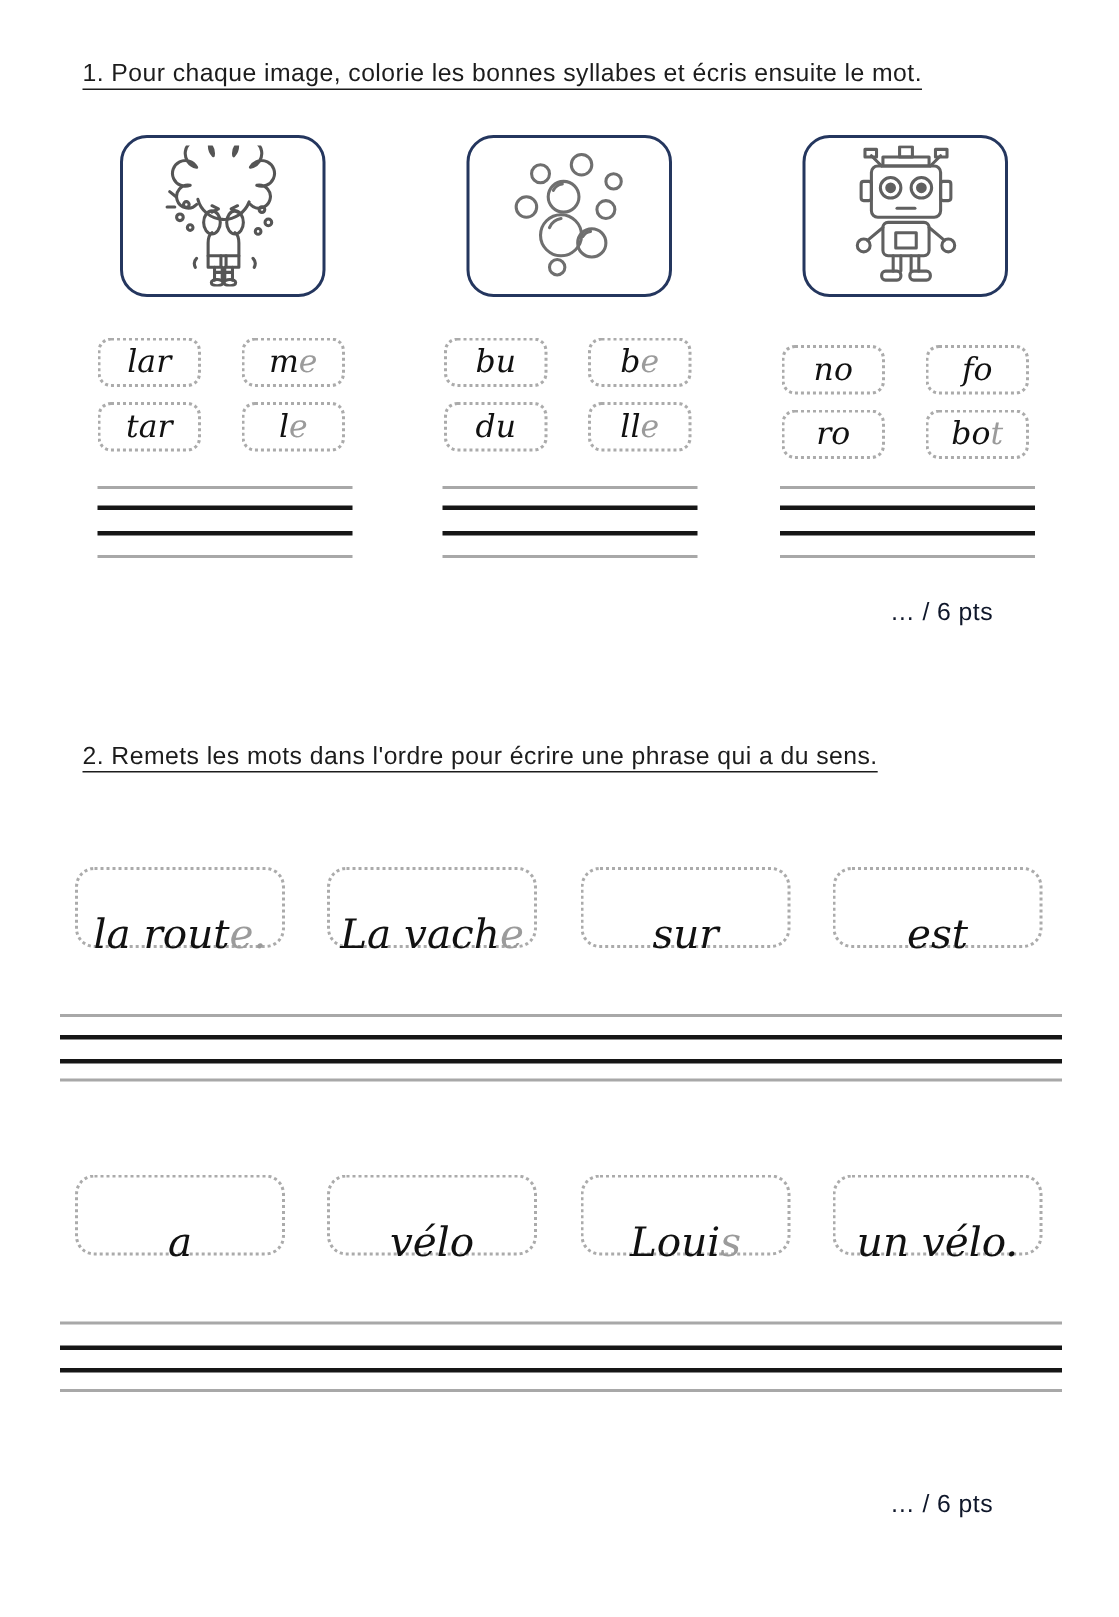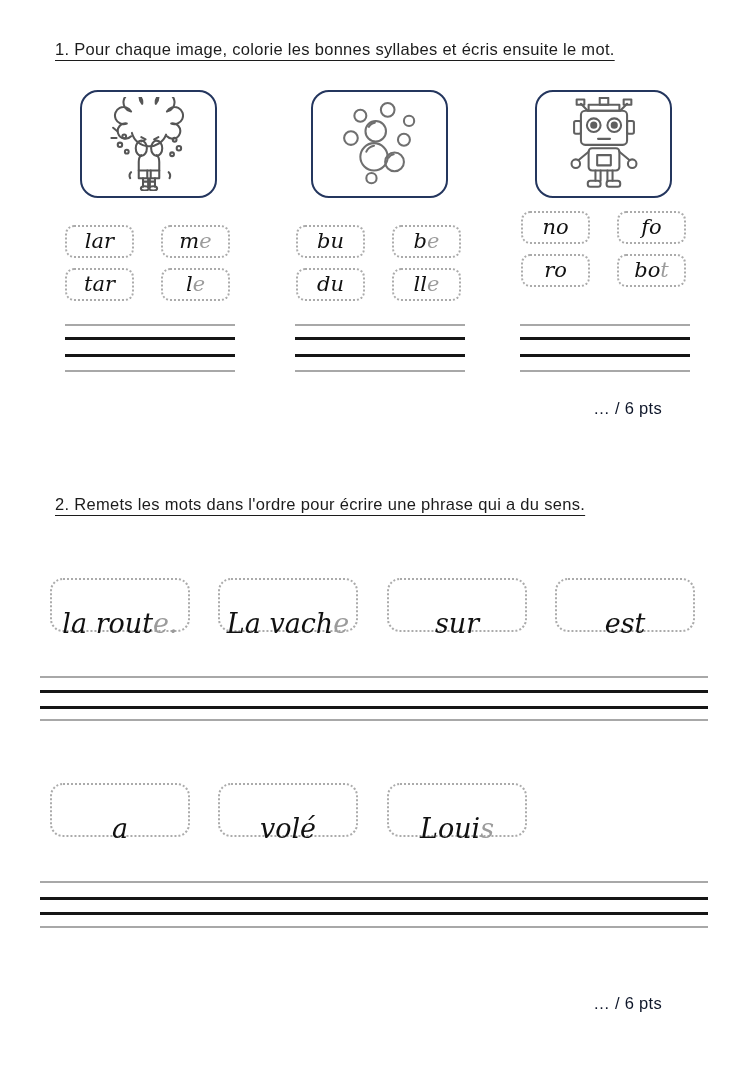--- a/index.html
+++ b/index.html
@@ -158,21 +158,21 @@
         <span class="cursive"><span>b</span><span class="gray">e</span></span>
       </div>
     <div class="syl-box">
         <span class="cursive"><span>du</span><span class="gray"></span></span>
       </div>
     <div class="syl-box">
         <span class="cursive"><span>ll</span><span class="gray">e</span></span>
       </div>
   </div>
 
-  <div class="syl-group" style="left:521px;top:211px;text-align:right;">
+  <div class="syl-group" style="left:521px;top:230px;text-align:right;">
     <div class="syl-box">
         <span class="cursive"><span>no</span><span class="gray"></span></span>
       </div>
     <div class="syl-box">
         <span class="cursive"><span>fo</span><span class="gray"></span></span>
       </div>
     <div class="syl-box">
         <span class="cursive"><span>ro</span><span class="gray"></span></span>
       </div>
     <div class="syl-box">
@@ -220,24 +220,27 @@
     <div class="wl g" style="top:0;"></div>
     <div class="wl b" style="top:14px;"></div>
     <div class="wl b" style="top:30px;"></div>
     <div class="wl g" style="top:43px;"></div>
   </div>
 
   <div class="word-box" style="left:50px;top:783px;">
       <span class="cursive"><span>a</span><span class="gray"></span></span>
     </div>
   <div class="word-box" style="left:218px;top:783px;">
-      <span class="cursive"><span>volé</span><span class="gray"></span></span>
+      <span class="cursive"><span>vélo</span><span class="gray"></span></span>
     </div>
   <div class="word-box" style="left:387px;top:783px;">
       <span class="cursive"><span>Loui</span><span class="gray">s</span></span>
+    </div>
+  <div class="word-box" style="left:555px;top:783px;">
+      <span class="cursive"><span>un vélo.</span><span class="gray"></span></span>
     </div>
 
   <div class="lines-group" style="left:40px;top:881px;width:670px;">
     <div class="wl g" style="top:0;"></div>
     <div class="wl b" style="top:16px;"></div>
     <div class="wl b" style="top:31px;"></div>
     <div class="wl g" style="top:45px;"></div>
   </div>
 
   <div class="score" style="top:994px;">… / 6 pts</div>

